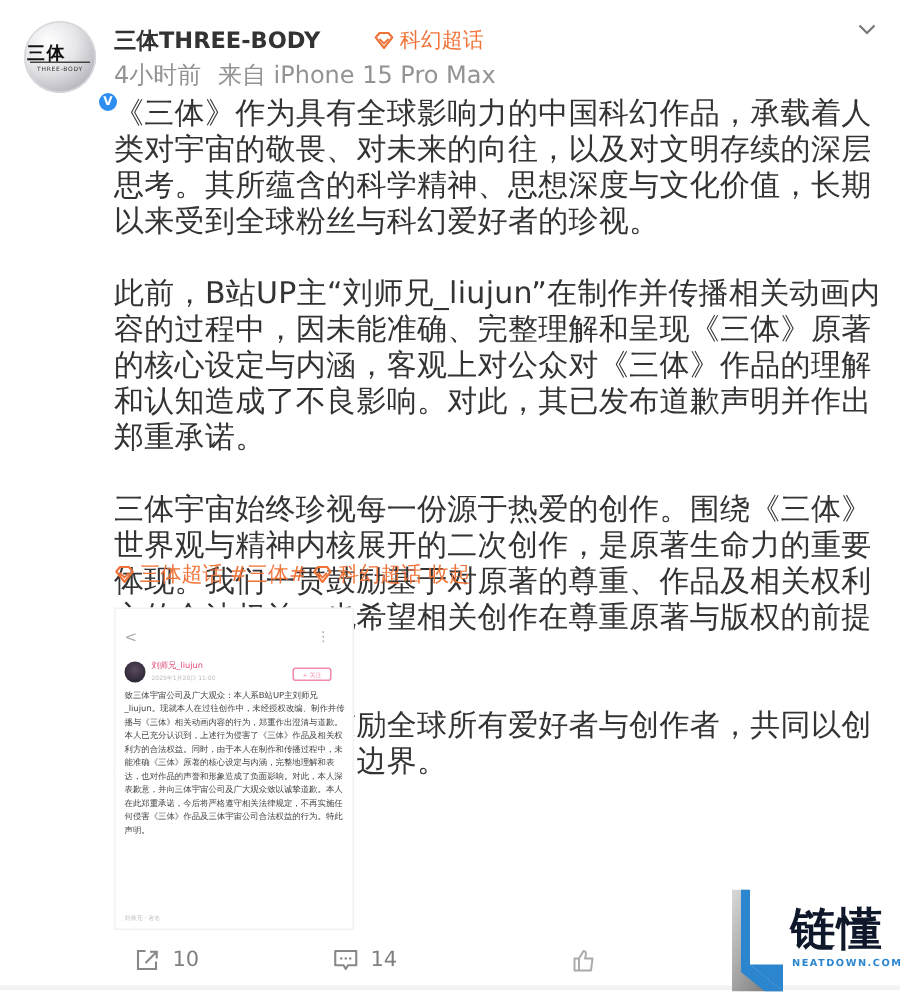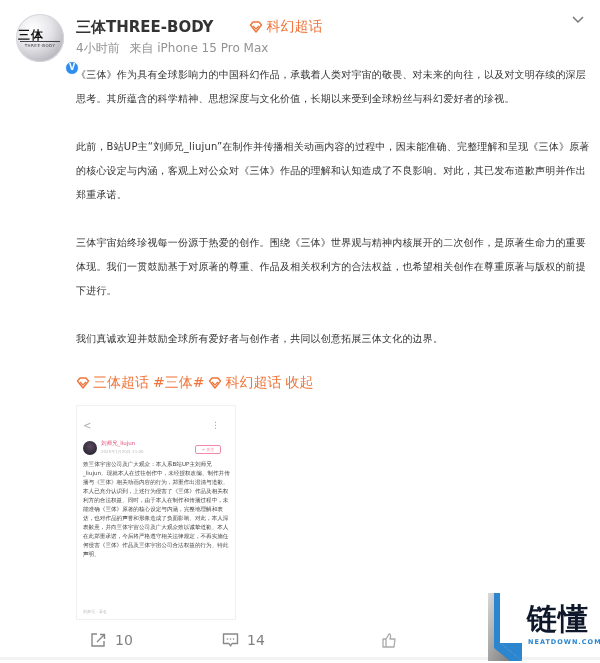--- a/index.html
+++ b/index.html
@@ -19,27 +19,27 @@
   .avatar-line { position: absolute; left: 4px; top: 27px; width: 40px; height: 1px; background: #444; }
   .verified { position: absolute; left: 49px; top: 47px; width: 14px; height: 14px; border-radius: 50%;
     background: #2d8ef0; border: 1.5px solid #fff; color: #fff; font-size: 8px; font-weight: bold;
     line-height: 11px; text-align: center; }
 
   .name-row { position: absolute; left: 76px; top: 16px; height: 22px; display: flex; align-items: center; gap: 30px; }
   .username { font-size: 15px; font-weight: bold; color: #333; font-family: "DejaVu Sans", sans-serif; }
   .supertopic-tag { display: flex; align-items: center; margin-left: 6px; color: #f0743a; font-size: 14px; }
   .diamond-icon { width: 14px; height: 12px; margin-right: 3px; }
 
-  .meta-row { position: absolute; left: 76px; top: 40px; font-size: 12px; color: #939393; }
+  .meta-row { position: absolute; left: 76px; top: 40px; font-size: 16px; color: #939393; }
   .meta-row span { margin-right: 6px; }
 
   .more-button { position: absolute; left: 570px; top: 14px; width: 16px; height: 12px; }
 
   
-  .content { position: absolute; left: 76px; top: 63px; width: 515px; font-size: 10px; line-height: 24px; color: #333; }
+  .content { position: absolute; left: 76px; top: 63px; width: 515px; font-size: 20px; line-height: 24px; color: #333; }
   .content p { margin-bottom: 24px; letter-spacing: 0.2px; }
 
   .tags-row { position: absolute; left: 76px; top: 374px; font-size: 14px; color: #f0743a; display: flex; }
   .tags-row .tag { display: flex; align-items: center; margin-right: 4px; }
   .tags-row .collapse { margin-left: 0; }
 
   
   .embed { position: absolute; left: 76px; top: 405px; width: 160px; height: 215px; background: #fff; border: 1px solid #f1f1f1; overflow: hidden; }
   .embed .back { position: absolute; left: 6px; top: 14px; font-size: 10px; color: #aaa; }
   .embed .dots { position: absolute; left: 134px; top: 14px; font-size: 9px; color: #aaa; }

